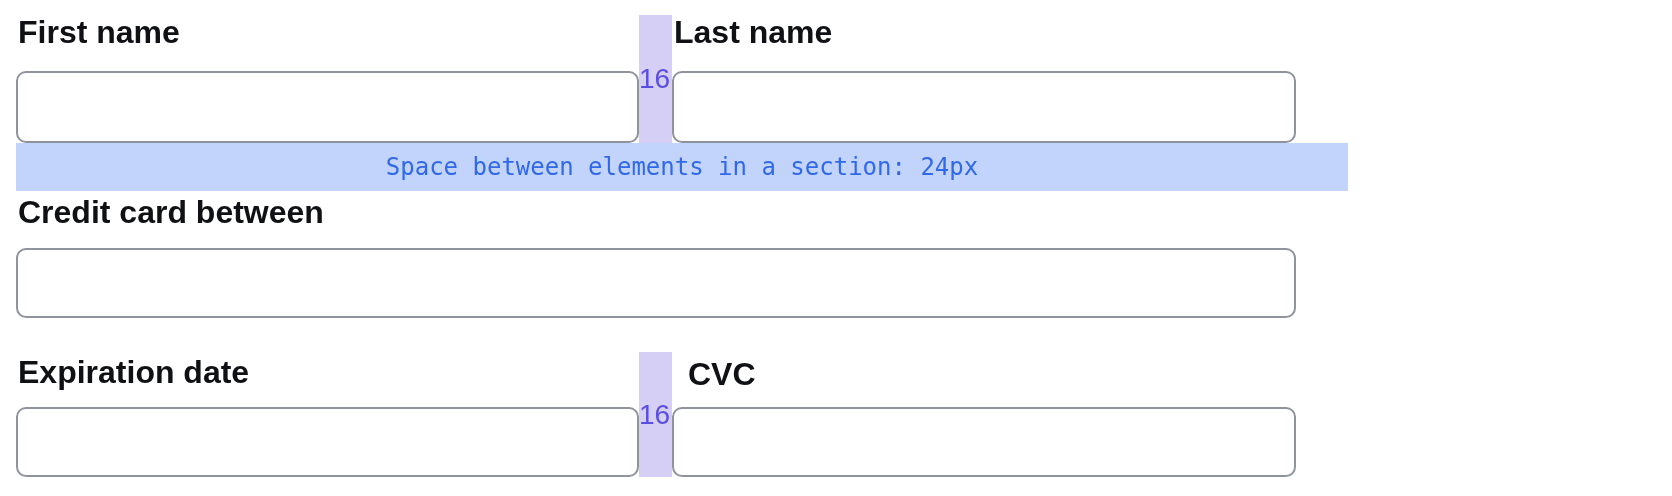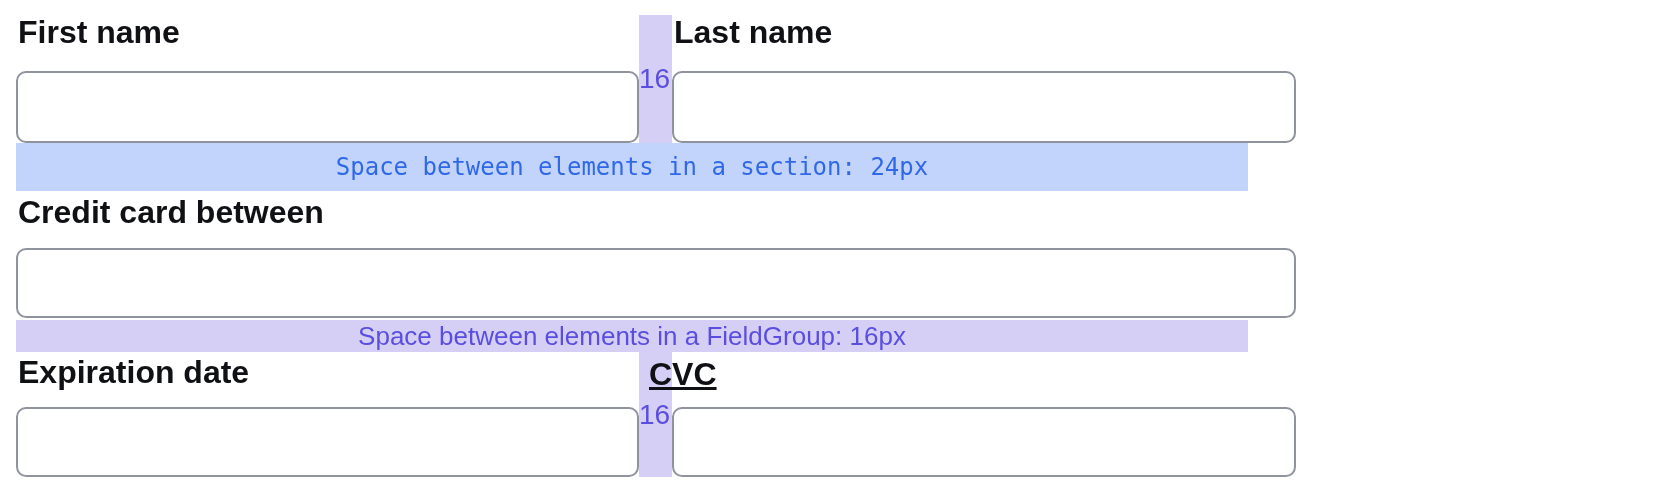--- a/index.html
+++ b/index.html
@@ -31,21 +31,21 @@
     line-height: 1.1;
     color: var(--purple-text, #5a4ee0);
   }
   .gutter-label-top    { top: 64px; }
   .gutter-label-bottom { top: 400px; }
 
   
   .band {
     position: absolute;
     left: 16px;
-    width: 1232px;
+    width: 1332px;
     display: flex;
     align-items: center;
     justify-content: center;
   }
   .band-section {
     top: 143px;
     height: 48px;
     background: var(--blue-band, #c3d4fc);
     color: var(--blue-text, #3069e8);
     font-family: "DejaVu Sans Mono", "Liberation Mono", monospace;
@@ -66,21 +66,21 @@
     font-size: 32px;
     font-weight: 600;
     line-height: 40px;
     color: var(--label-text, #101114);
     white-space: nowrap;
   }
   .lbl-first  { left: 18px;  top: 12px; }
   .lbl-last   { left: 674px; top: 12px; }
   .lbl-card   { left: 18px;  top: 192px; }
   .lbl-exp    { left: 18px;  top: 352px; }
-  .lbl-cvc    { left: 649px; top: 354px; text-decoration: underline; }
+  .lbl-cvc    { left: 688px; top: 354px; }
 
   
   .field {
     position: absolute;
     box-sizing: border-box;
     background: #ffffff;
     border: 2px solid var(--input-border, #8e939e);
     border-radius: 10px;
     outline: none;
     font-size: 30px;
@@ -100,23 +100,20 @@
 <div class="canvas">
 
   <div class="gutter gutter-top"></div>
   <div class="gutter gutter-bottom"></div>
   <div class="gutter-label gutter-label-top">16</div>
   <div class="gutter-label gutter-label-bottom">16</div>
 
   <div class="band band-section">
     <span>Space between elements in a section: 24px</span>
   </div>
-  <div class="band band-fieldgroup">
-    <span>Space between elements in a FieldGroup: 16px</span>
-  </div>
 
   <div class="lbl lbl-first">First name</div>
   <input class="field f-first" type="text" value="" style="">
 
   <div class="lbl lbl-last">Last name</div>
   <input class="field f-last" type="text" value="" style="">
 
   <div class="lbl lbl-card">Credit card between</div>
   <input class="field f-card" type="text" value="" style="">
 

